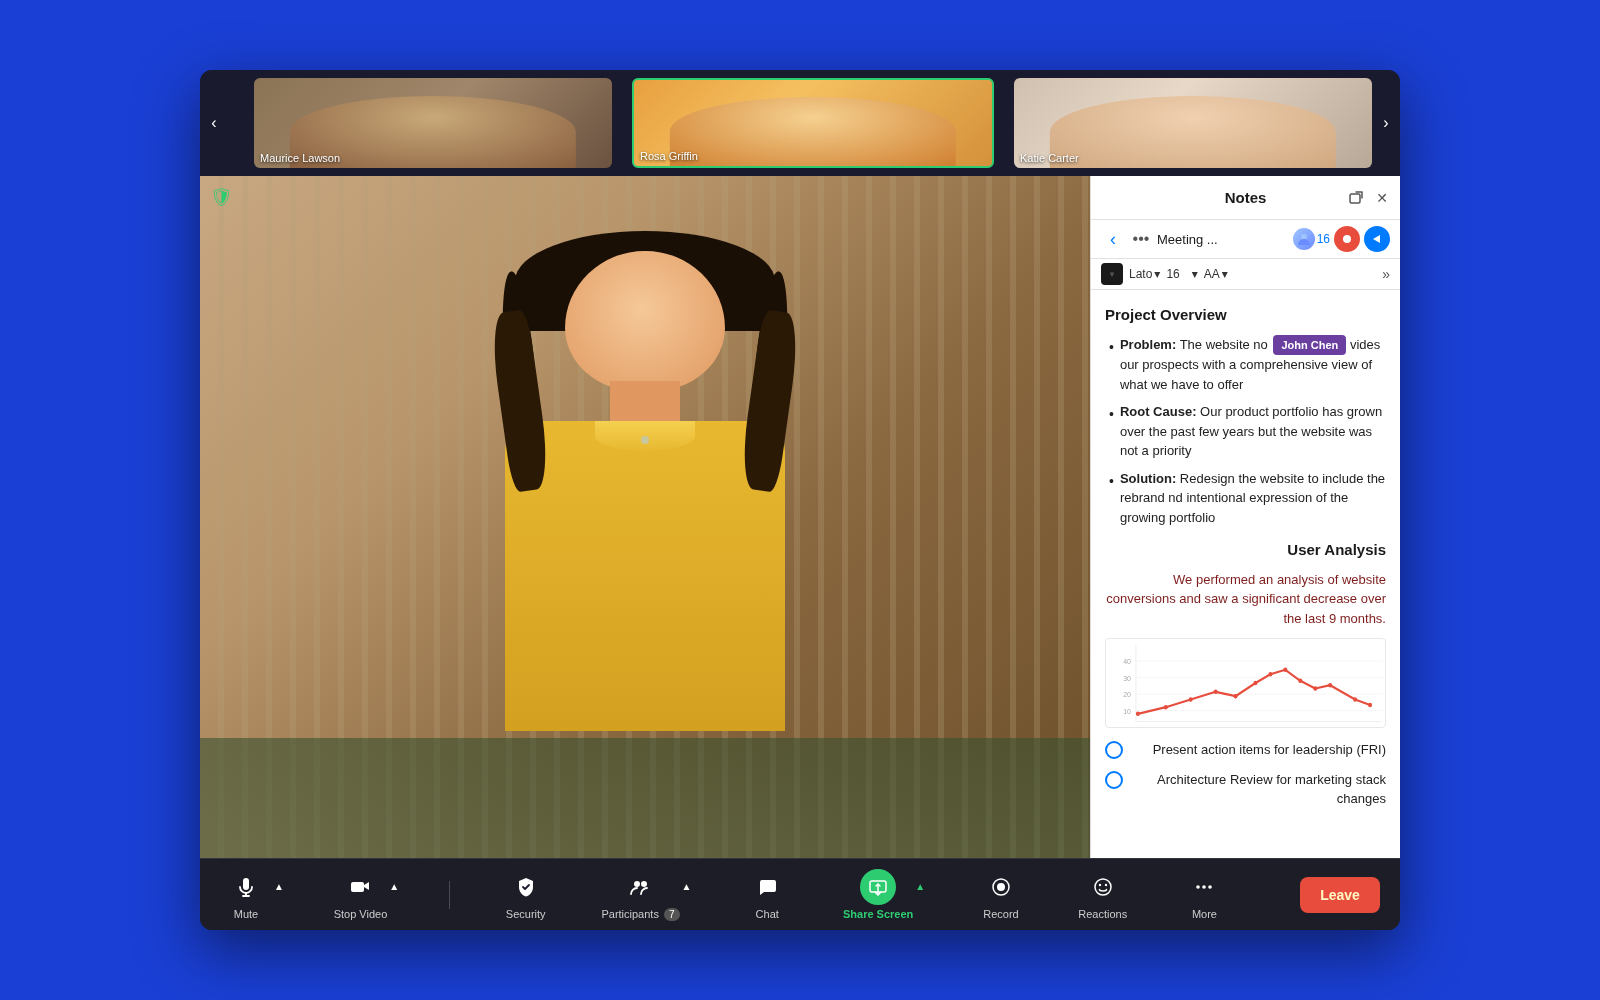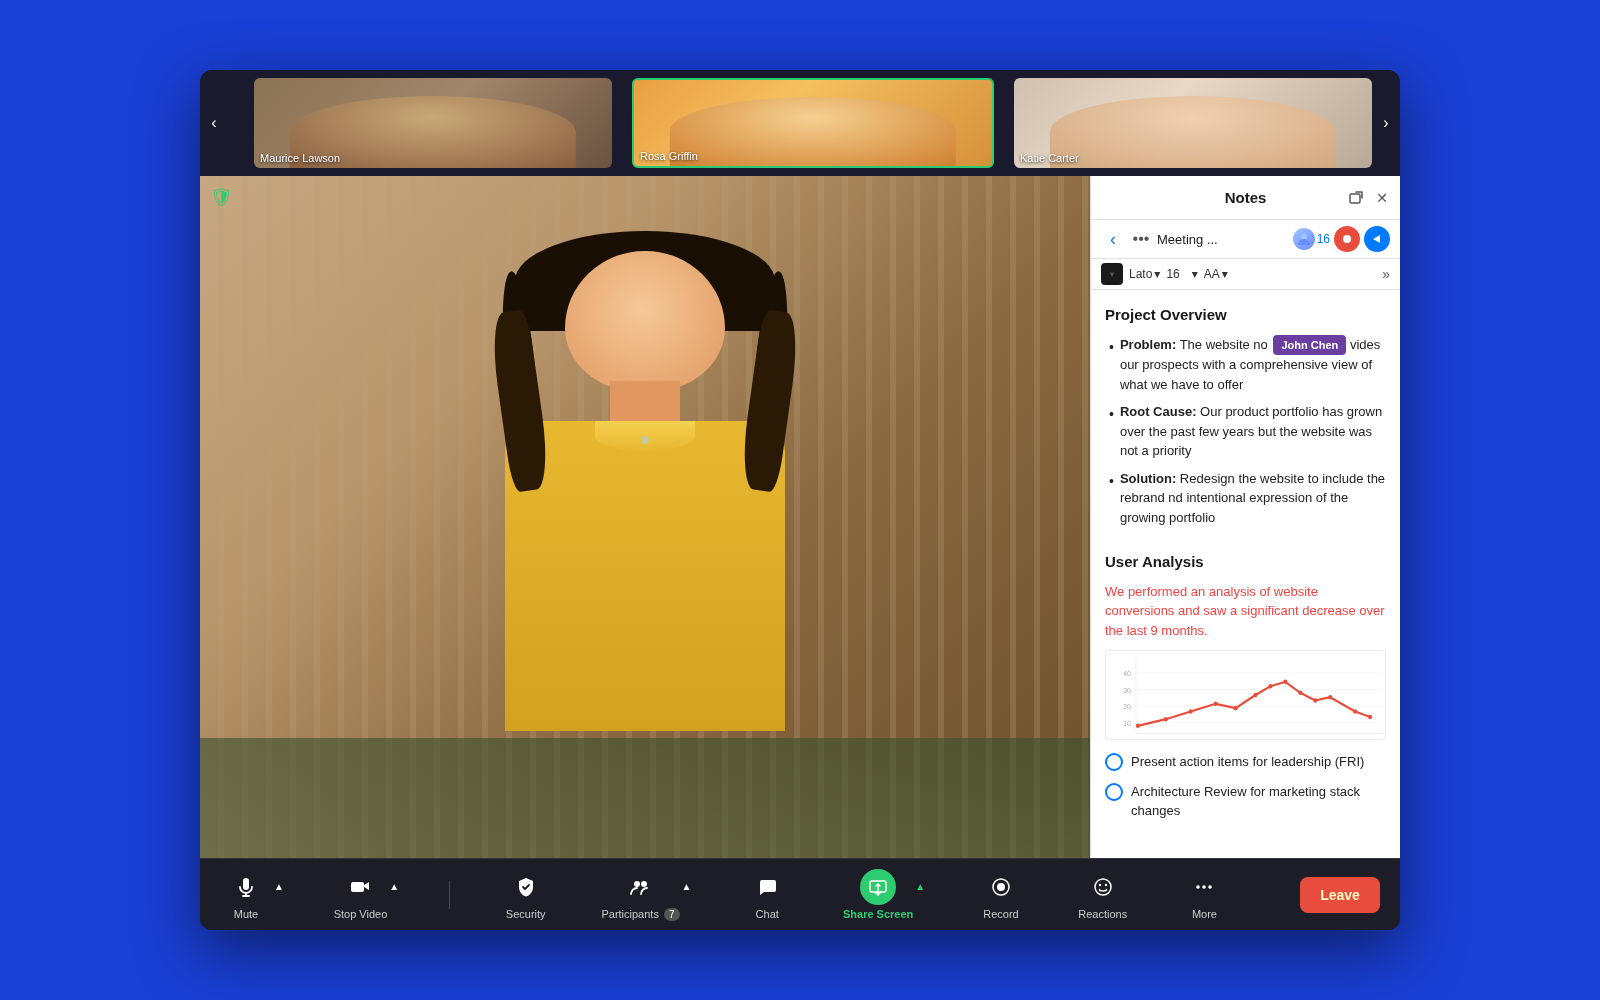--- a/index.html
+++ b/index.html
@@ -321,25 +321,26 @@
       background: #6b3fa0;
       color: #fff;
       font-size: 11px;
       font-weight: 600;
       padding: 2px 8px;
       border-radius: 4px;
       margin-left: 2px;
       vertical-align: middle;
     }
     .user-analysis-section {
-      margin-top: 24px;
+      margin-top: 12px;
+      text-align: right;
     }
     .analysis-text {
       font-size: 13px;
-      color: #ef4444;
+      color: #7f1d1d;
       margin-bottom: 10px;
       line-height: 1.5;
     }
     
     .chart-container {
       width: 100%;
       height: 90px;
       background: #fff;
       border: 1px solid #e8e8e8;
       border-radius: 4px;

